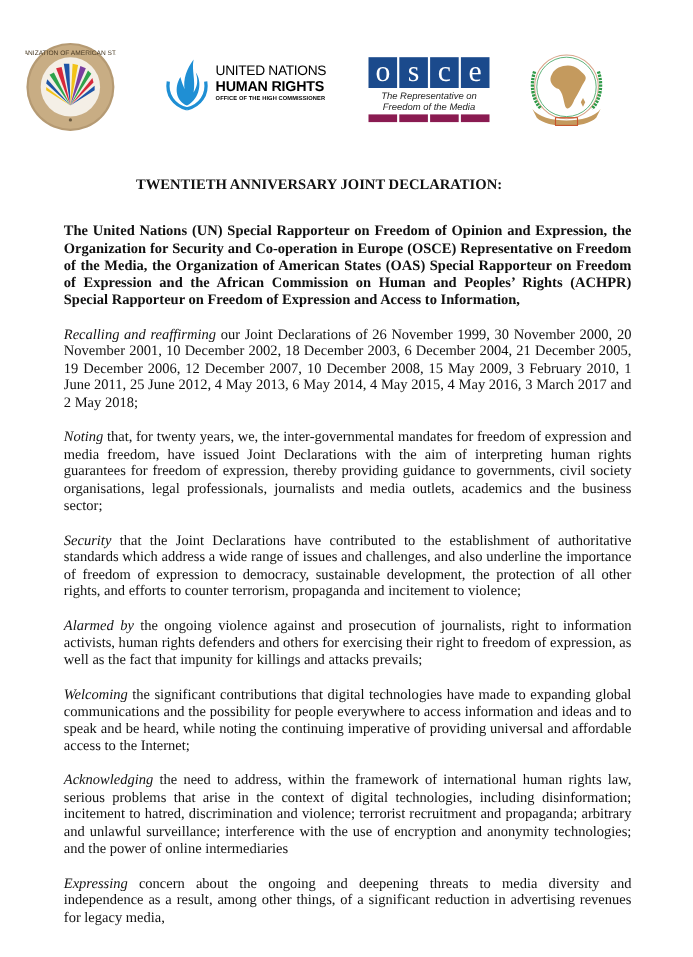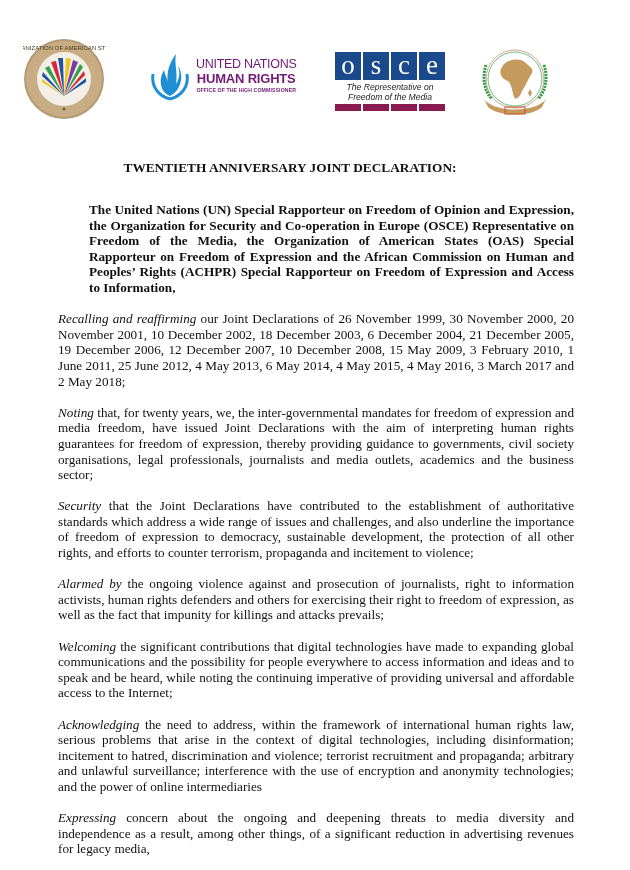--- a/index.html
+++ b/index.html
@@ -1,35 +1,35 @@
 <!DOCTYPE html>
 <html><head>
 <meta charset="utf-8">
 <style>
   html, body { margin: 0; padding: 0; background: #ffffff; }
   body { width: 630px; height: 870px; position: relative; overflow: hidden; font-family: "Liberation Serif", "DejaVu Serif", serif; color: #111; }
   .logo { position: absolute; }
   #logo-oas { left: 23px; top: 38px; width: 82px; height: 82px; }
   #logo-un { left: 148px; top: 52px; width: 150px; height: 52px; }
-  #logo-un .txt { position: absolute; left: 48px; top: 6px; font-family: "Liberation Sans", "DejaVu Sans", sans-serif; color: #701a75; line-height: 1; text-align: center; }
+  #logo-un .txt { position: absolute; left: 48px; top: 6px; font-family: "Liberation Sans", "DejaVu Sans", sans-serif; color: #000000; line-height: 1; }
   #logo-un .l1 { font-size: 12.5px; letter-spacing: -0.3px; }
   #logo-un .l2 { font-size: 13px; font-weight: bold; margin-top: 1px; letter-spacing: -0.2px; }
   #logo-un .l3 { font-size: 5.2px; font-weight: bold; margin-top: 3px; letter-spacing: 0.1px; }
   #logo-osce { left: 335px; top: 52px; width: 110px; height: 60px; }
   #logo-osce .band { display: flex; gap: 2px; height: 28px; }
   #logo-osce .band div { flex: 1; background: #1b4a8c; color: #fff; font-family: "Liberation Serif", serif; font-size: 27px; line-height: 27px; text-align: center; }
   #logo-osce .cap { font-family: "Liberation Sans", sans-serif; font-size: 8.6px; color: #222; text-align: center; line-height: 10px; margin-top: 2px; font-style: italic; }
   #logo-osce .bar { display: flex; gap: 2px; height: 7px; margin-top: 2px; }
   #logo-osce .bar div { flex: 1; background: #8a1b51; }
   #logo-au { left: 470px; top: 43px; width: 90px; height: 78px; }
 
   .title { position: absolute; left: 0; width: 580px; text-align: center; top: 160px; font-weight: bold; font-size: 13.3px; line-height: 16px; letter-spacing: 0px; }
   .body { position: absolute; left: 58px; width: 516px; top: 202px; font-size: 13.2px; line-height: 15.6px; text-align: justify; }
   .body p { margin: 0 0 15.6px 0; }
-  .body p.intro { font-weight: bold; margin-left: 31px; }
+  .body p.intro { font-weight: bold; }
   .body i { font-style: italic; }
 </style>
 </head>
 <body>
 
 <div class="logo" id="logo-oas">
   <svg width="82" height="82" viewBox="0 0 82 82">
     <circle cx="41" cy="41" r="40" fill="#b59a73"></circle>
     <circle cx="41" cy="41" r="38" fill="#c8ad84"></circle>
     <circle cx="41" cy="41" r="27" fill="#f4efe6"></circle>

